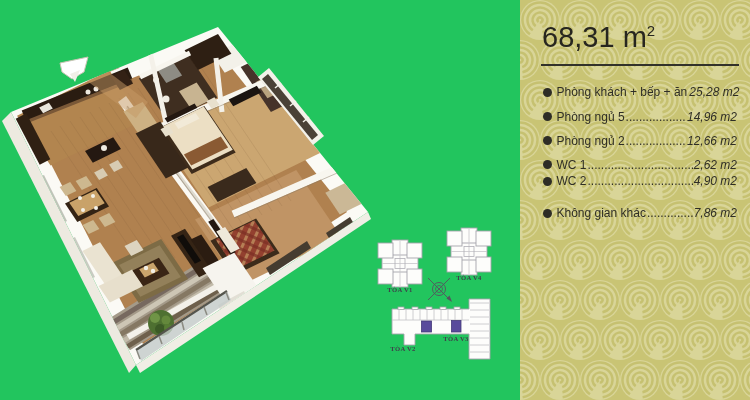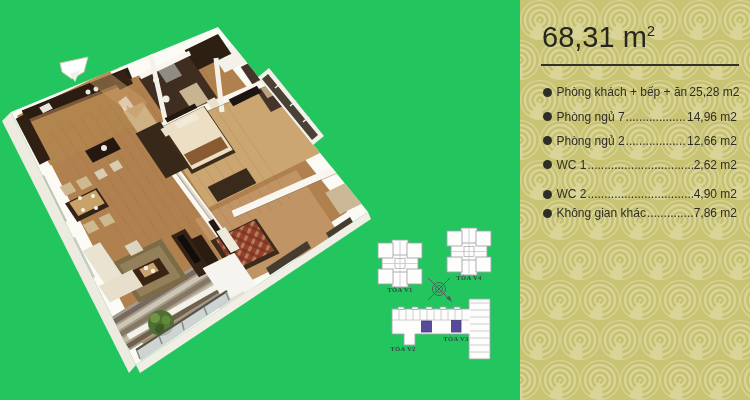--- a/index.html
+++ b/index.html
@@ -6,21 +6,21 @@
   font-family:"Liberation Sans", sans-serif;}
 #panel{position:absolute;left:520px;top:0;width:230px;height:400px;}
 #panel svg.bg{position:absolute;left:0;top:0;}
 h1{position:absolute;left:22px;top:23px;margin:0;font-size:29px;line-height:1;font-weight:normal;color:#27261f;letter-spacing:0px;}
 h1 sup{font-size:15px;line-height:0;}
 #rule{position:absolute;left:21px;top:64px;width:198px;height:2px;background:#32312a;}
 .row{position:absolute;left:23px;width:194px;height:24.2px;display:flex;align-items:center;font-size:12px;color:#2f2e26;white-space:nowrap;}
 .blt{width:9px;height:9px;border-radius:50%;background:#2e2d26;margin-right:4.5px;flex:none;}
 .lab{flex:none;}
 .dots{flex:1 1 0;min-width:0;overflow:hidden;margin:0 1px;}
-.val{flex:none;}
+.val{flex:none;font-style:italic;}
 </style></head>
 <body>
 <div id="page">
 
 <svg width="750" height="400" viewBox="0 0 750 400" style="position:absolute;left:0;top:0">
 <defs>
         <clipPath id="sil">
           <polygon points="218,27 368,212 136,365 11,112"></polygon>
         </clipPath>
         <pattern id="waves" width="40" height="80" patternUnits="userSpaceOnUse">
@@ -334,40 +334,40 @@
 
 <div class="row" style="top:80.3px">
         <span class="blt"></span>
         <span class="lab">Phòng khách + bếp + ăn</span>
         <span class="dots">..........................................................</span>
         <span class="val">25,28 m2</span>
       </div>
 
 <div class="row" style="top:104.5px">
         <span class="blt"></span>
-        <span class="lab">Phòng ngủ 7</span>
+        <span class="lab">Phòng ngủ 5</span>
         <span class="dots">..........................................................</span>
         <span class="val">14,96 m2</span>
       </div>
 
 <div class="row" style="top:128.7px">
         <span class="blt"></span>
         <span class="lab">Phòng ngủ 2</span>
         <span class="dots">..........................................................</span>
         <span class="val">12,66 m2</span>
       </div>
 
 <div class="row" style="top:152.9px">
         <span class="blt"></span>
         <span class="lab">WC 1</span>
         <span class="dots">..........................................................</span>
         <span class="val">2,62 m2</span>
       </div>
 
-<div class="row" style="top:182px">
+<div class="row" style="top:169px">
         <span class="blt"></span>
         <span class="lab">WC 2</span>
         <span class="dots">..........................................................</span>
         <span class="val">4,90 m2</span>
       </div>
 
 <div class="row" style="top:201.3px">
         <span class="blt"></span>
         <span class="lab">Không gian khác</span>
         <span class="dots">..........................................................</span>

